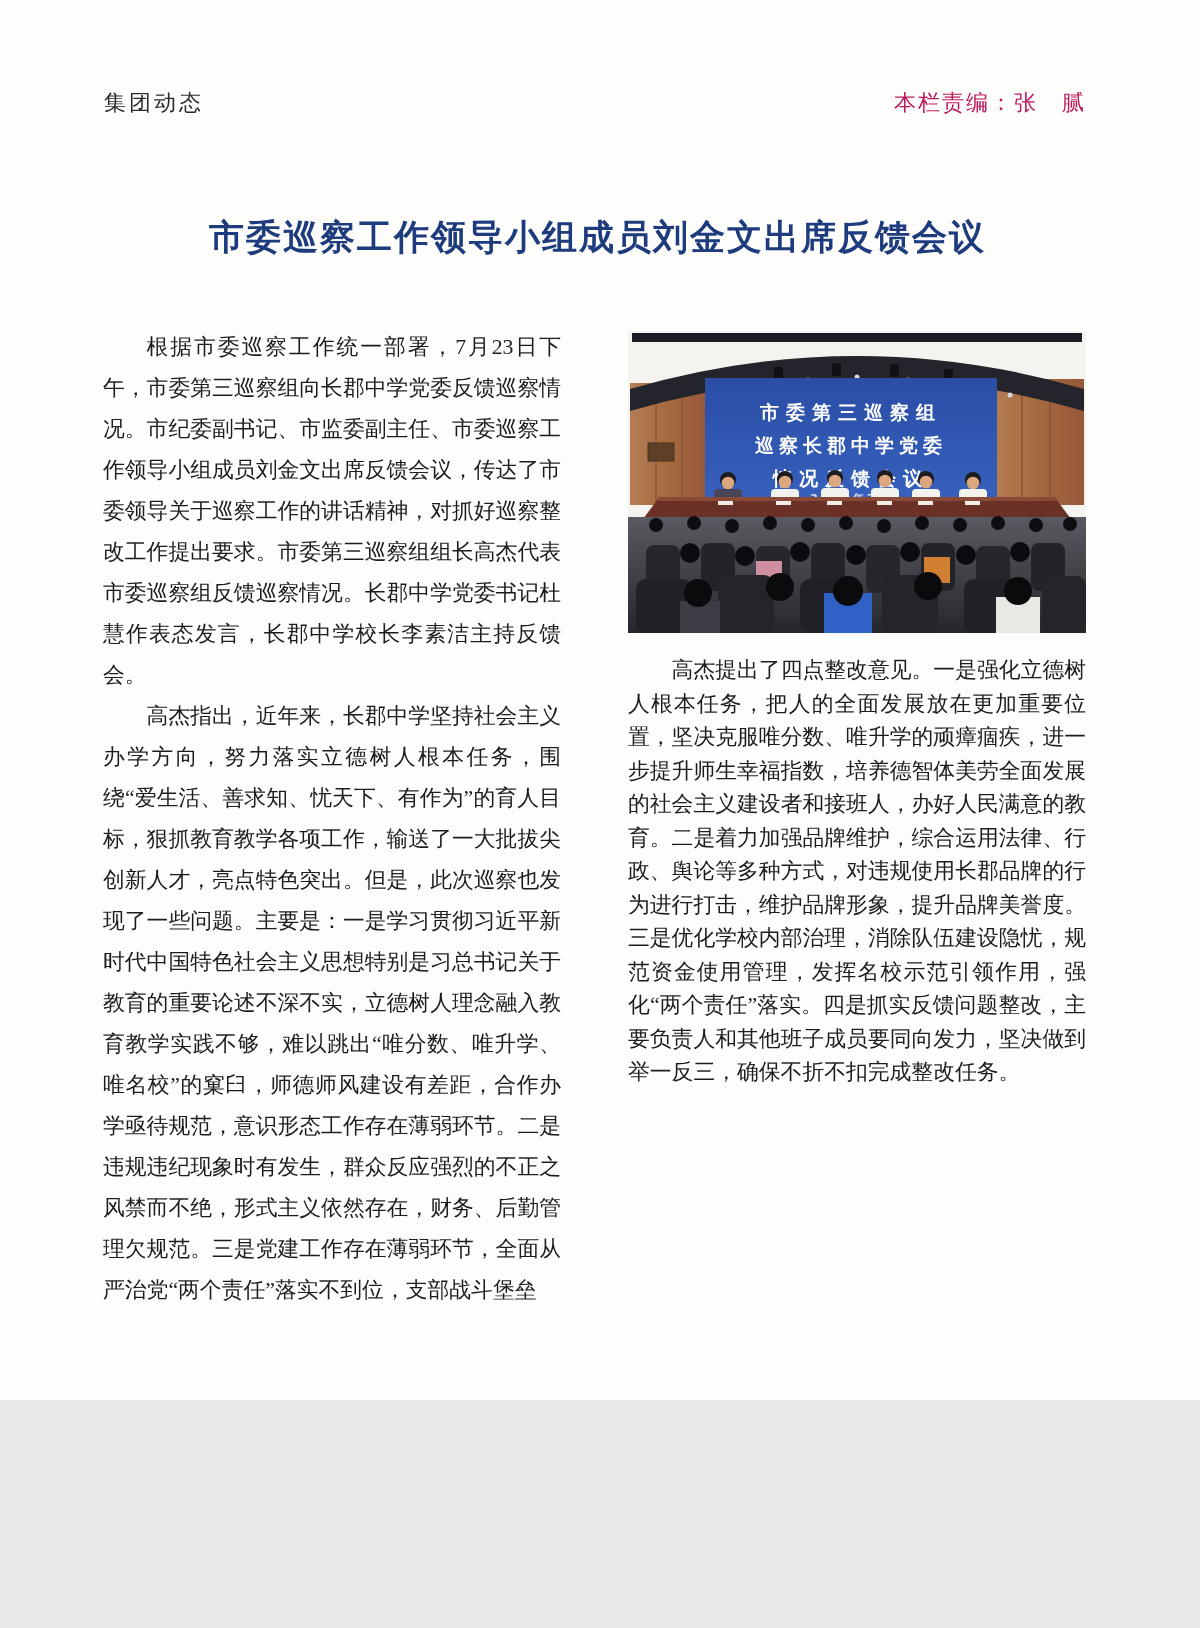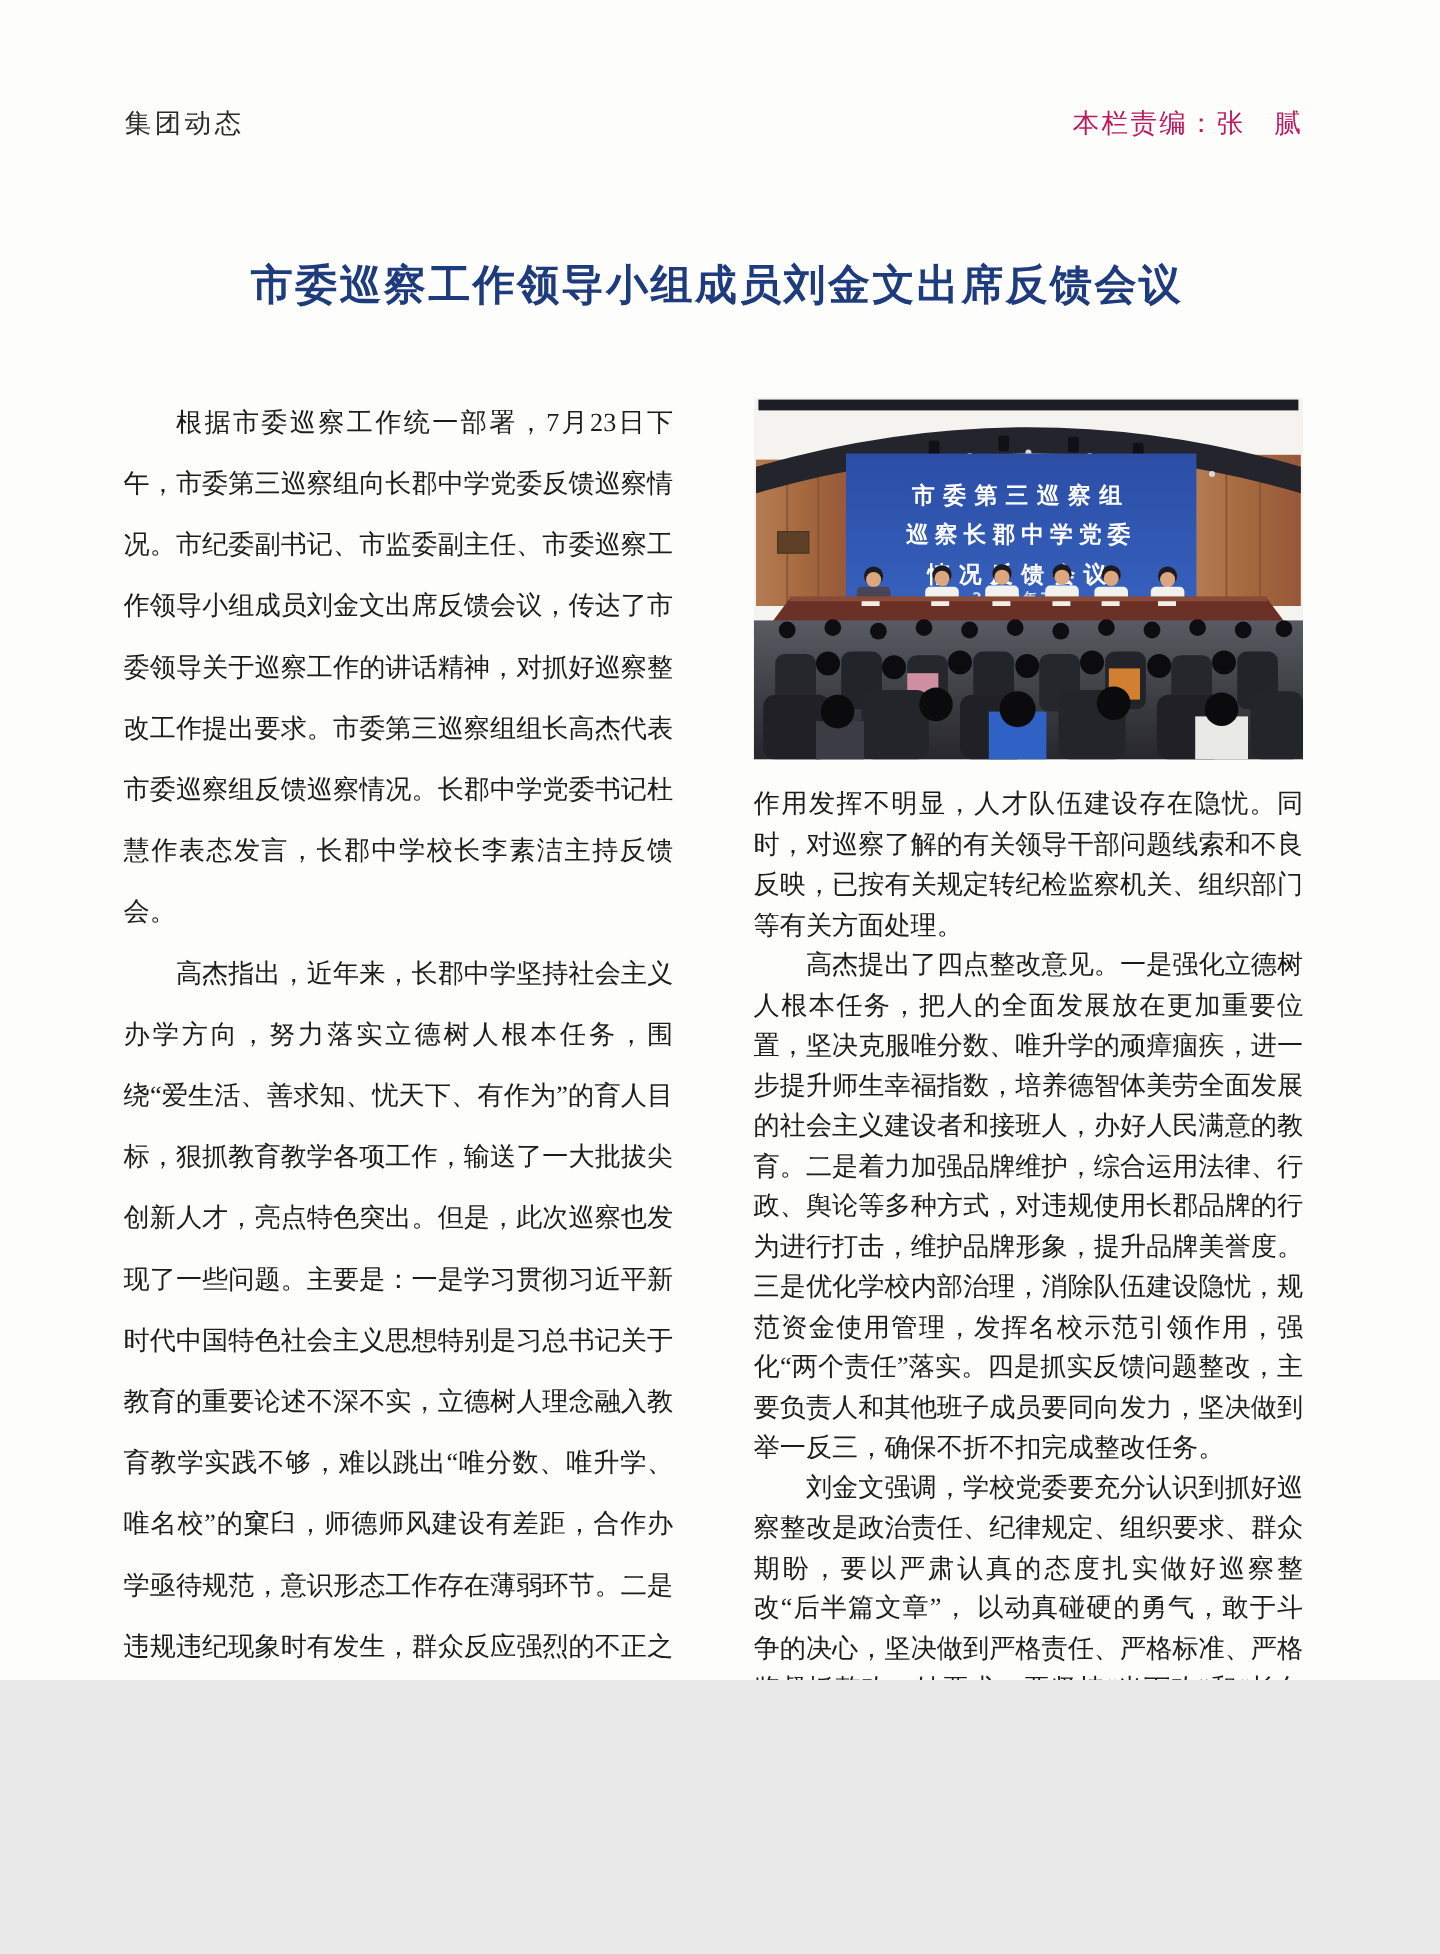--- a/index.html
+++ b/index.html
@@ -28,21 +28,21 @@
     margin:0;text-align:center;
     font-size:35px;font-weight:bold;letter-spacing:2px;
     color:#1d3b7d;
     font-family:"Liberation Serif","DejaVu Serif",serif;
   }
   .col{position:absolute;width:458px;text-align:justify;}
   .col p{margin:0;text-indent:2em;}
   .col p.no-indent{text-indent:0;}
   .col-left{
     left:103px;top:327px;height:1140px;overflow:hidden;
-    font-size:21.8px;line-height:51px;
+    font-size:21.8px;line-height:41px;
   }
   .col-right{
     left:628px;top:331px;height:1140px;overflow:hidden;
     font-size:21.8px;line-height:33.5px;
   }
   figure.photo{margin:0 0 21px 0;width:458px;height:302px;display:block;}
   figure.photo svg{display:block;}
   .page-footer{
     position:absolute;left:0;top:1492px;width:1200px;
     text-align:center;color:#9a9a9a;
@@ -215,22 +215,20 @@
           <rect x="368" y="266" width="44" height="36" fill="#e8e8e4"></rect>
           <rect x="52" y="270" width="40" height="32" fill="#3c3c44"></rect>
           <circle cx="70" cy="262" r="14" fill="#0b0b0e"></circle>
           <circle cx="152" cy="256" r="14" fill="#0b0b0e"></circle>
           <circle cx="220" cy="260" r="15" fill="#0b0b0e"></circle>
           <circle cx="300" cy="255" r="14" fill="#0b0b0e"></circle>
           <circle cx="390" cy="260" r="14" fill="#0b0b0e"></circle>
         </g>
       </svg>
     </figure>
-    <p class="no-indent">作用发挥不明显，人才队伍建设存在隐忧。同时，对巡察了解的有关领导干部问题线索和不良反映，已按有关规定转纪检监察机关、组织部门等有关方面处理。</p>
     <p>高杰提出了四点整改意见。一是强化立德树人根本任务，把人的全面发展放在更加重要位置，坚决克服唯分数、唯升学的顽瘴痼疾，进一步提升师生幸福指数，培养德智体美劳全面发展的社会主义建设者和接班人，办好人民满意的教育。二是着力加强品牌维护，综合运用法律、行政、舆论等多种方式，对违规使用长郡品牌的行为进行打击，维护品牌形象，提升品牌美誉度。三是优化学校内部治理，消除队伍建设隐忧，规范资金使用管理，发挥名校示范引领作用，强化“两个责任”落实。四是抓实反馈问题整改，主要负责人和其他班子成员要同向发力，坚决做到举一反三，确保不折不扣完成整改任务。</p>
-    <p>刘金文强调，学校党委要充分认识到抓好巡察整改是政治责任、纪律规定、组织要求、群众期盼，要以严肃认真的态度扎实做好巡察整改“后半篇文章”， 以动真碰硬的勇气，敢于斗争的决心，坚决做到严格责任、严格标准、严格监督抓整改。她要求，要坚持“当下改”和“长久立”相结合，透过现象抓问题本质，更加注重标</p>
   </div>
 
   <div class="page-footer">
     <span class="date">2020 年 9 月</span><span class="slash">∕</span><span class="pagenum">60</span>
   </div>
 
 </div>
 
 </body></html>

